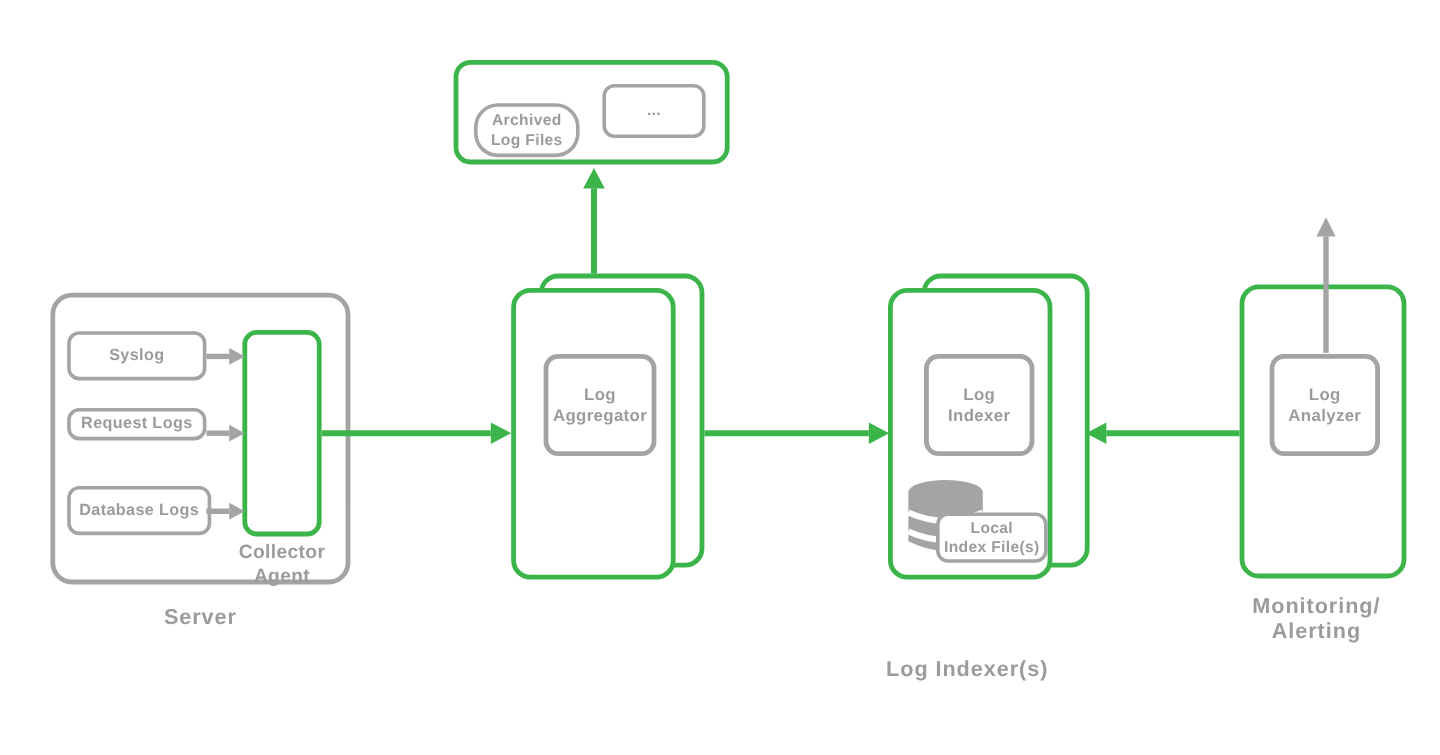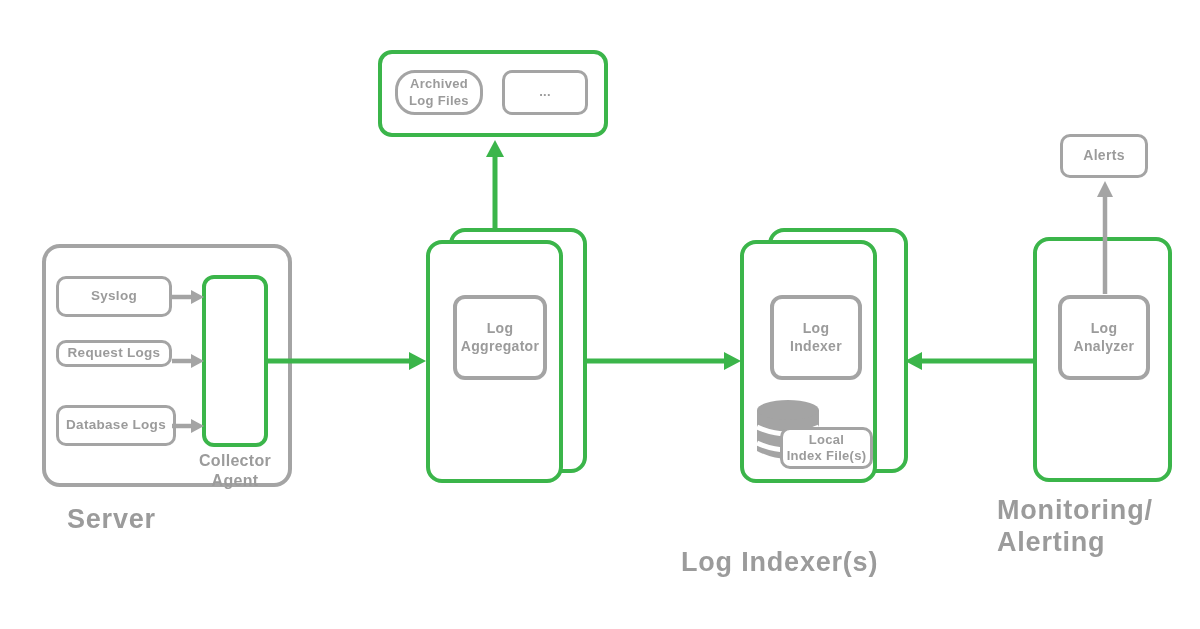--- a/index.html
+++ b/index.html
@@ -18,26 +18,26 @@
     display:flex;align-items:center;justify-content:center;
   }
   .b-green{border:4px solid var(--green);}
   .b-gray4{border:4px solid var(--gray);}
   .b-gray3{border:3px solid var(--gray);}
   .txt{
     color:var(--text);font-weight:bold;text-align:center;
     white-space:pre-line;line-height:1.25;letter-spacing:.3px;
   }
   .section-label{
-    position:absolute;color:var(--text);font-weight:bold;text-align:left;
-    font-size:27px;letter-spacing:.8px;white-space:pre-line;line-height:1.18;
+    position:absolute;color:var(--text);font-weight:bold;text-align:center;
+    font-size:18px;letter-spacing:.8px;white-space:pre-line;line-height:1.18;
   }
   
   #archive-box{left:378px;top:50px;width:230px;height:87px;border-radius:14px;}
-  #archived-files-box{left:13px;top:16px;width:88px;height:45px;border-radius:20px;justify-content:center;}
+  #archived-files-box{left:13px;top:32px;width:88px;height:45px;border-radius:20px;justify-content:center;}
   #ellipsis-box{left:120px;top:16px;width:86px;height:45px;border-radius:10px;}
   
   #server-box{left:42px;top:244px;width:250px;height:243px;border-radius:18px;}
   #src-syslog{left:10px;top:28px;width:116px;height:41px;border-radius:10px;}
   #src-request{left:10px;top:92px;width:116px;height:27px;border-radius:10px;}
   #src-database{left:10px;top:157px;width:120px;height:41px;border-radius:10px;}
   #agent-box{left:156px;top:27px;width:66px;height:172px;border-radius:12px;}
   #agent-label{position:absolute;left:139px;top:203px;width:100px;font-size:16px;}
   
   #collector-back{left:449px;top:228px;width:138px;height:245px;border-radius:16px;}
@@ -114,23 +114,20 @@
       <ellipse cx="33" cy="12" rx="31" ry="10" fill="#a4a4a4"></ellipse>
       <path d="M2 29 Q33 43 64 29" stroke="#ffffff" stroke-width="5" fill="none"></path>
       <path d="M2 45 Q33 59 64 45" stroke="#ffffff" stroke-width="5" fill="none"></path>
     </svg>
     <div class="box b-gray3" id="local-index-box">
       <span class="txt fs13">Local
 Index File(s)</span>
     </div>
   </div>
 
-  <div class="box b-gray3" id="alerts-box">
-    <span class="txt fs14">Alerts</span>
-  </div>
   <div class="box b-green" id="monitoring-box">
     <div class="box b-gray4" id="analyzer-box">
       <span class="txt fs14">Log
 Analyzer</span>
     </div>
   </div>
 
   <div class="section-label" id="label-server">Server</div>
   <div class="section-label" id="label-indexer">Log Indexer(s)</div>
   <div class="section-label" id="label-monitoring">Monitoring/

